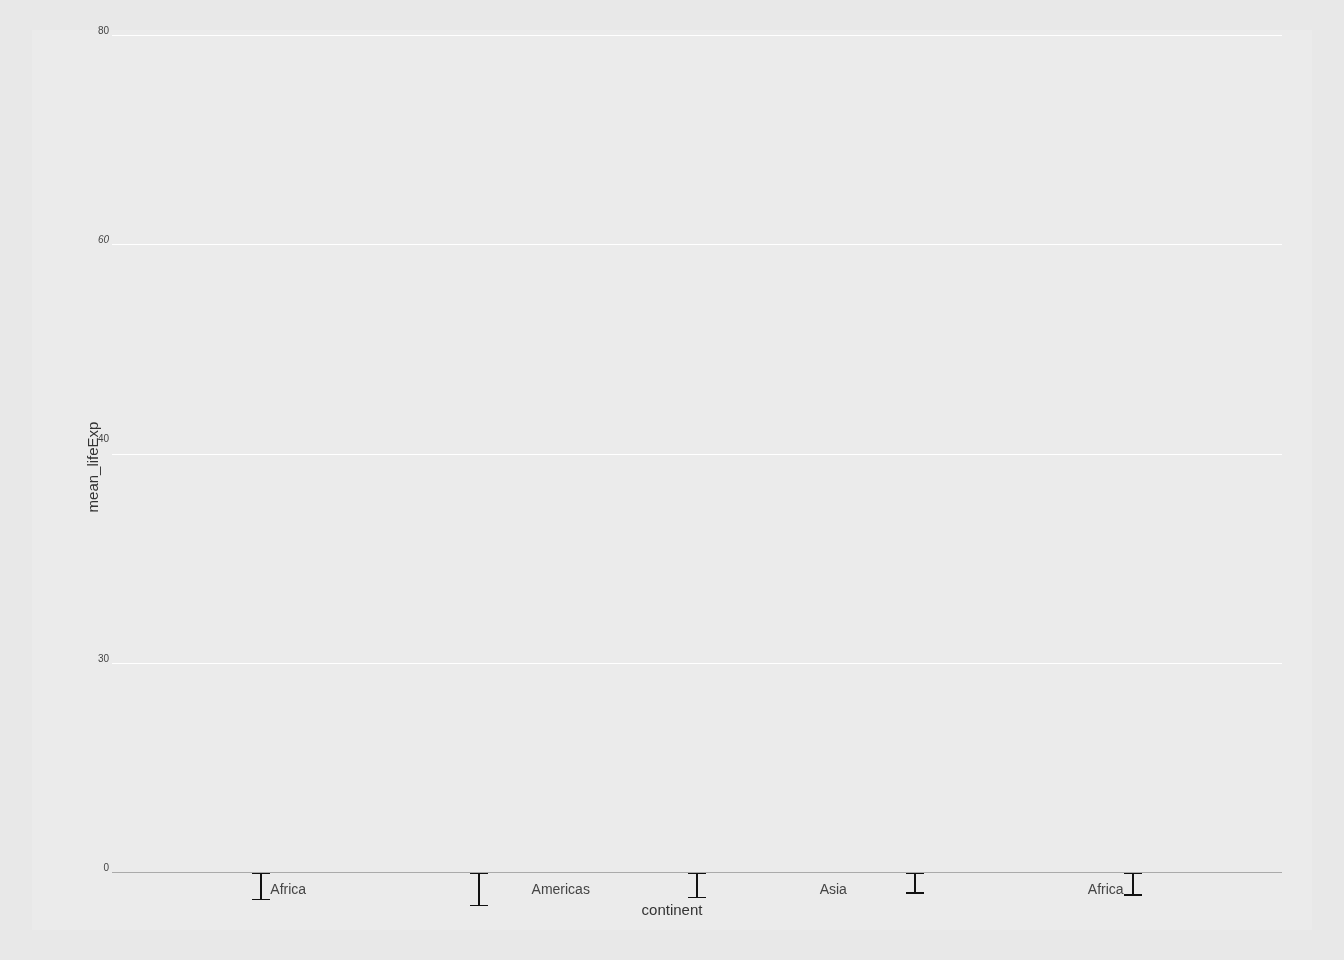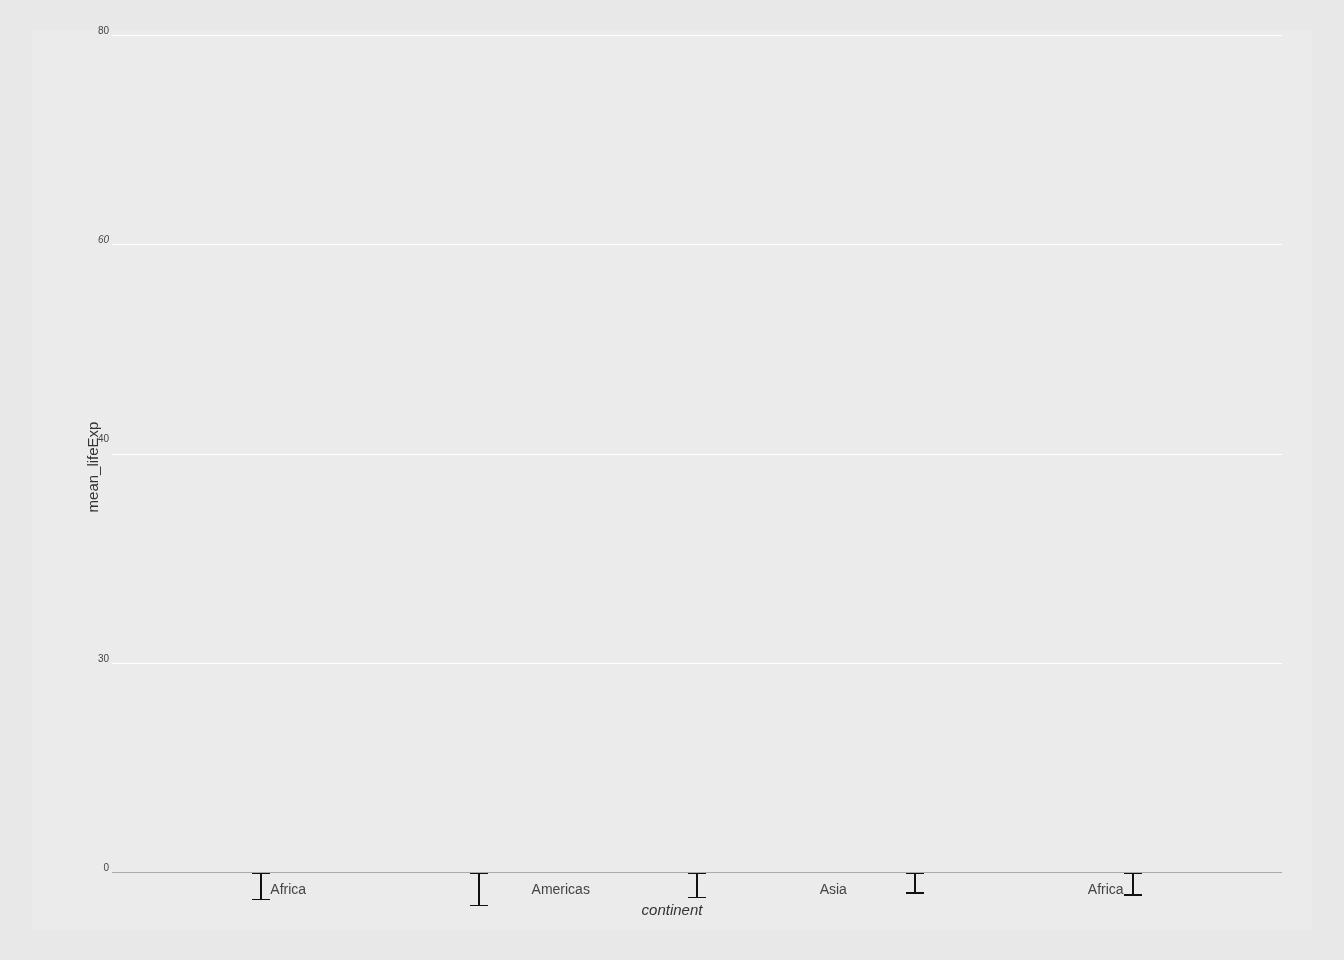--- a/index.html
+++ b/index.html
@@ -112,21 +112,20 @@
       text-align: center;
       font-size: 14px;
       color: #444;
       padding-top: 8px;
     }
     .x-axis-title {
       text-align: center;
       font-size: 15px;
       color: #333;
       padding: 4px 0 12px;
-      font-style: italic;
     }
     .baseline {
       position: absolute;
       bottom: 0;
       left: 0; right: 0;
       height: 1px;
       background: #aaa;
     }
   </style>
 </head>

